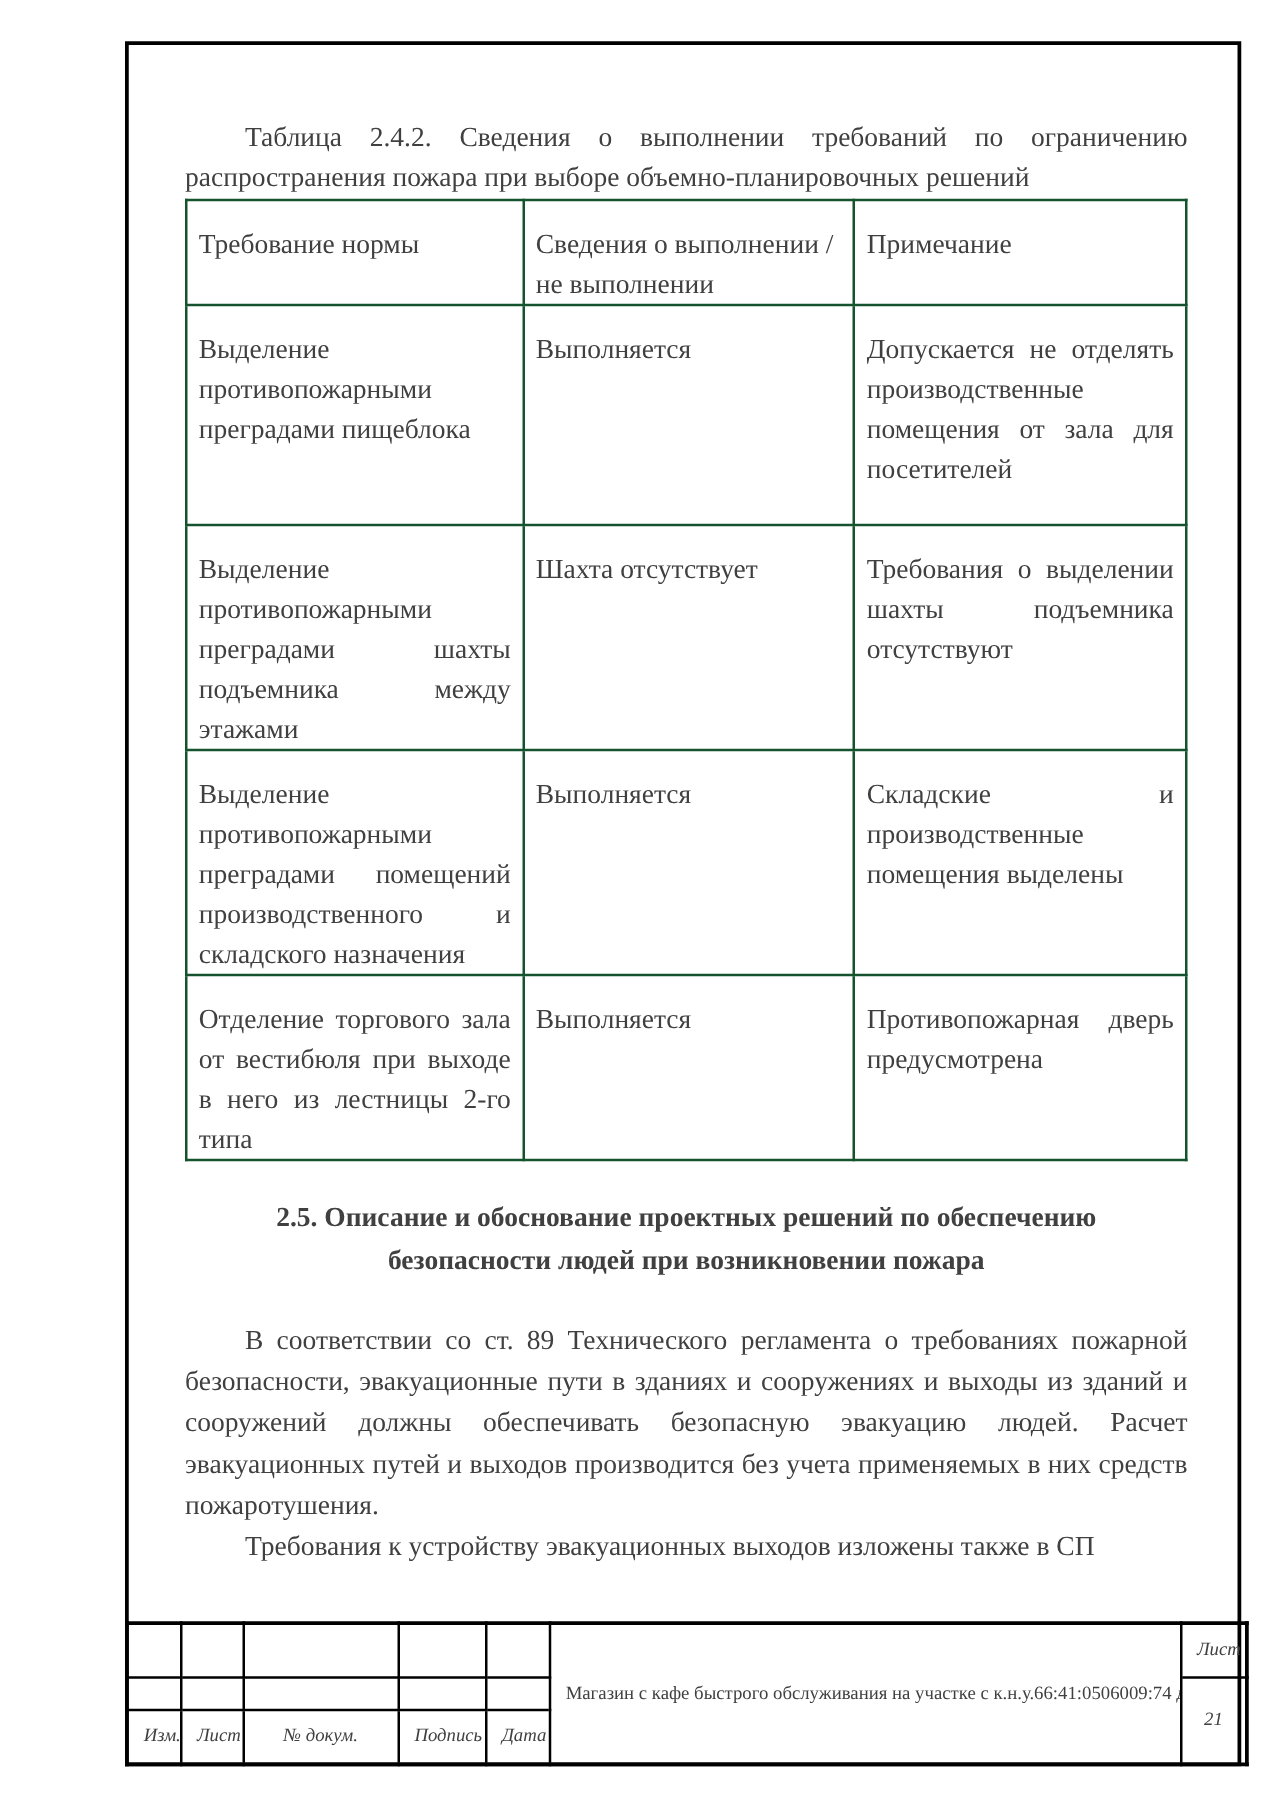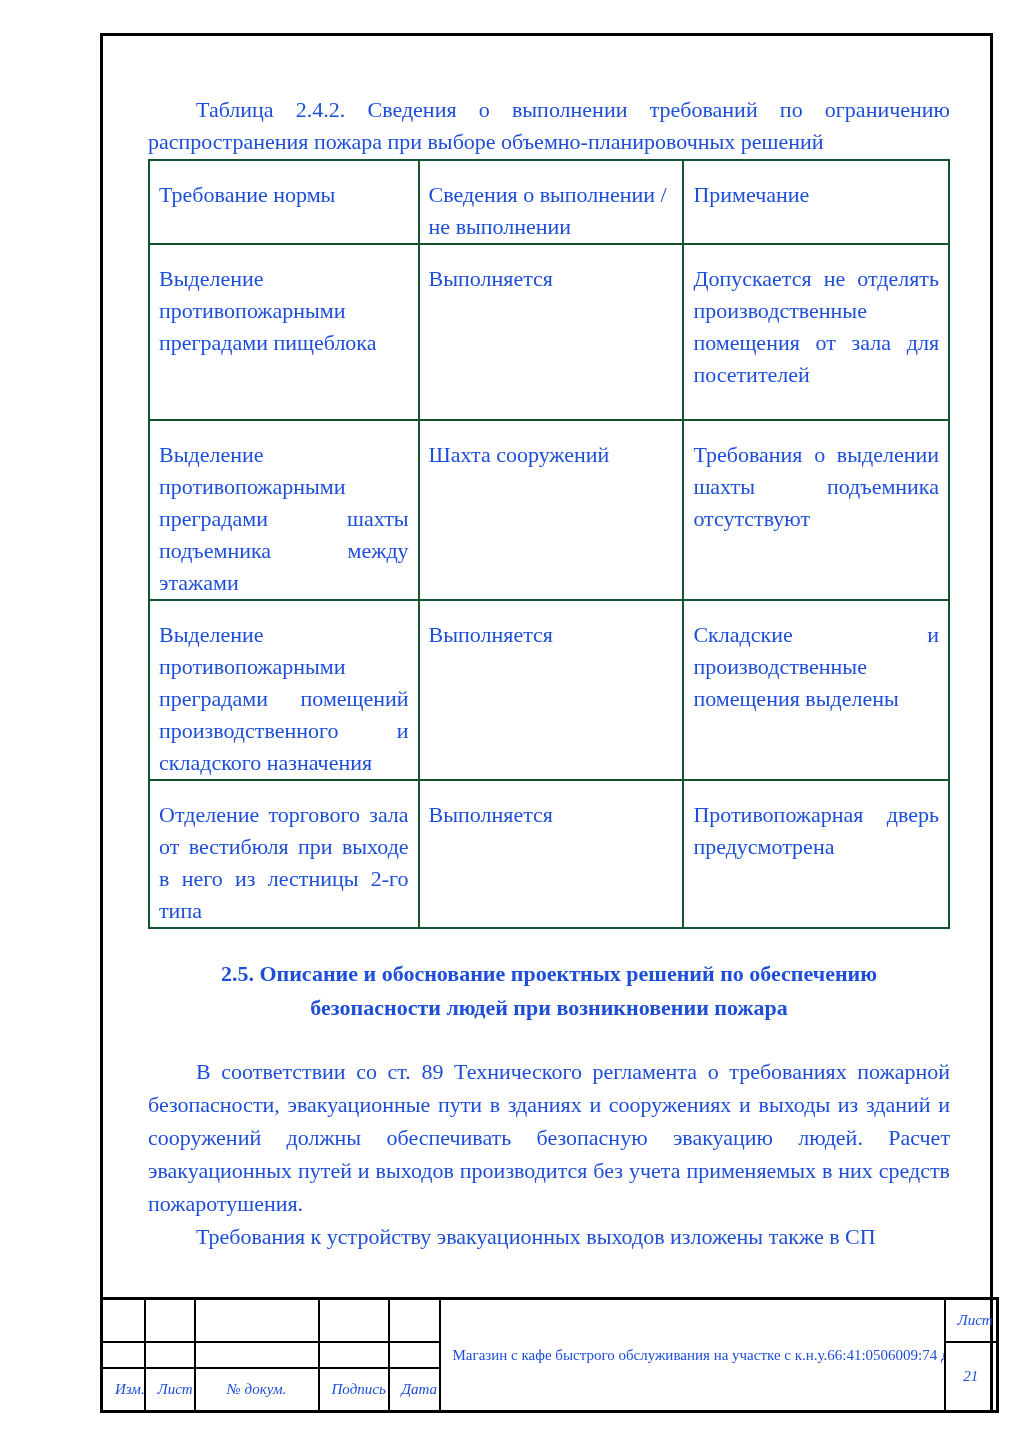--- a/index.html
+++ b/index.html
@@ -1,20 +1,20 @@
 <!DOCTYPE html>
 <html><head>
 <meta charset="utf-8">
 <style>
   html,body { margin:0; padding:0; background:#ffffff; }
   .page {
     position:relative;
     width:1024px; height:1448px;
     background:#ffffff;
-    color:#1d4ed8;
+    color:#404040;
     font-family:"Liberation Serif","DejaVu Serif",serif;
     overflow:hidden;
   }
   .frame {
     position:absolute;
     left:100px; top:33px;
     width:893px; height:1380px;
     border:3px solid #000;
     box-sizing:border-box;
   }
@@ -119,21 +119,21 @@
           </tr>
         </thead>
         <tbody>
           <tr class="row-tall">
             <td>Выделение противопожарными преградами пищеблока</td>
             <td>Выполняется</td>
             <td>Допускается не отделять производственные помещения от зала для посетителей</td>
           </tr>
           <tr class="row-tall">
             <td>Выделение противопожарными преградами шахты подъемника между этажами</td>
-            <td>Шахта сооружений</td>
+            <td>Шахта отсутствует</td>
             <td>Требования о выделении шахты подъемника отсутствуют</td>
           </tr>
           <tr class="row-tall">
             <td>Выделение противопожарными преградами помещений производственного и складского назначения</td>
             <td>Выполняется</td>
             <td>Складские и производственные помещения выделены</td>
           </tr>
           <tr class="row-short">
             <td>Отделение торгового зала от вестибюля при выходе в него из лестницы 2-го типа</td>
             <td>Выполняется</td>

